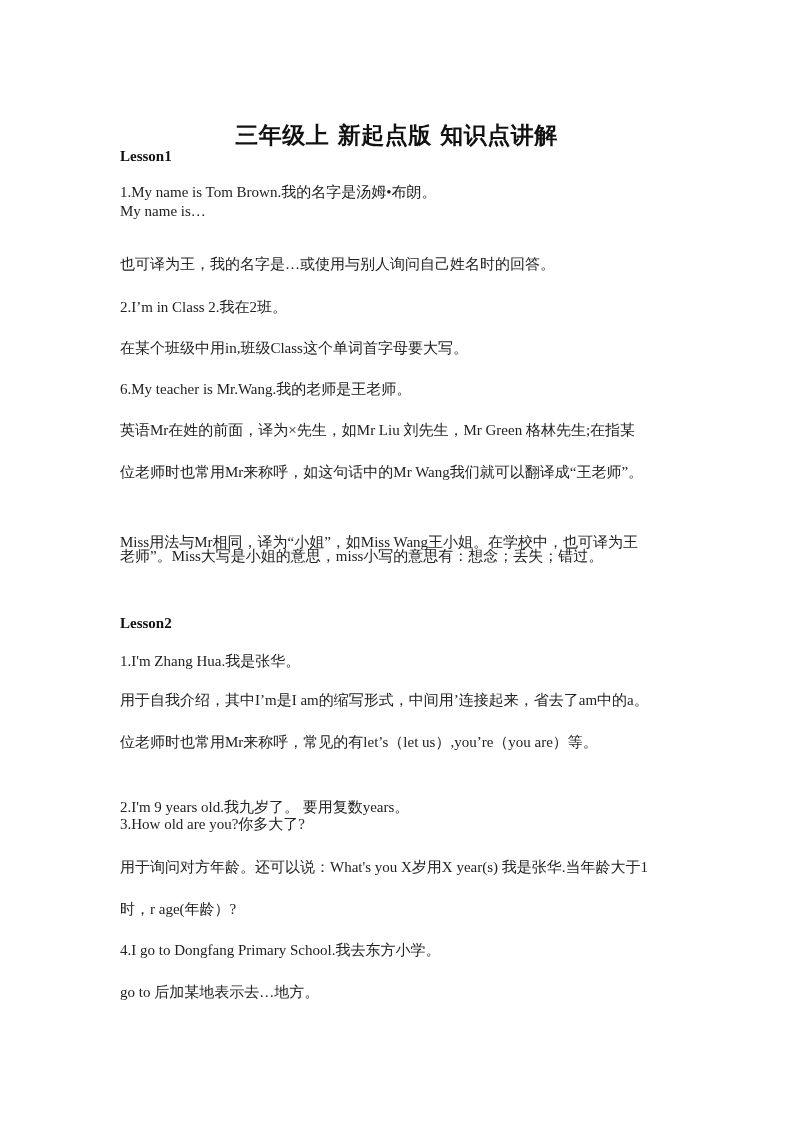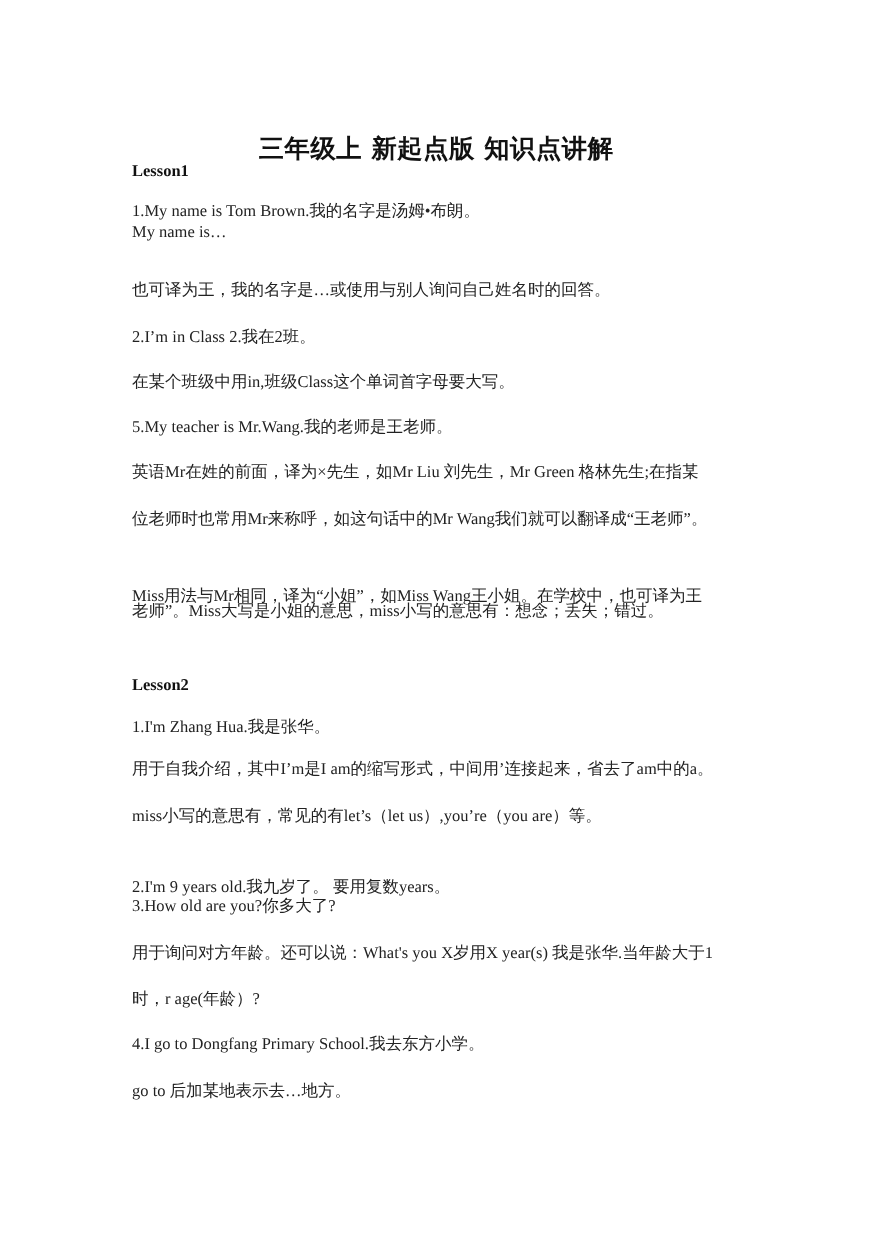--- a/index.html
+++ b/index.html
@@ -16,29 +16,29 @@
 
 <div>
   <div class="title">三年级上  新起点版  知识点讲解</div>
 
   <div class="line heading" style="top:146px">Lesson1</div>
   <div class="line" style="top:182px">1.My name is Tom Brown.我的名字是汤姆•布朗。</div>
   <div class="line" style="top:201px">My name is…</div>
   <div class="line" style="top:254px">也可译为王，我的名字是…或使用与别人询问自己姓名时的回答。</div>
   <div class="line" style="top:297px">2.I’m in Class 2.我在2班。</div>
   <div class="line" style="top:338px">在某个班级中用in,班级Class这个单词首字母要大写。</div>
-  <div class="line" style="top:379px">5.My teacher is Mr.Wang.我的老师是王老师。</div>
+  <div class="line" style="top:379px">6.My teacher is Mr.Wang.我的老师是王老师。</div>
   <div class="line" style="top:420px">英语Mr在姓的前面，译为×先生，如Mr Liu  刘先生，Mr Green  格林先生;在指某</div>
   <div class="line" style="top:462px">位老师时也常用Mr来称呼，如这句话中的Mr Wang我们就可以翻译成“王老师”。</div>
   <div class="line" style="top:532px">Miss用法与Mr相同，译为“小姐”，如Miss Wang王小姐。在学校中，也可译为王</div>
   <div class="line" style="top:546px">老师”。Miss大写是小姐的意思，miss小写的意思有：想念；丢失；错过。</div>
 
   <div class="line heading" style="top:613px">Lesson2</div>
   <div class="line" style="top:651px">1.I'm Zhang Hua.我是张华。</div>
   <div class="line" style="top:690px">用于自我介绍，其中I’m是I am的缩写形式，中间用’连接起来，省去了am中的a。</div>
-  <div class="line" style="top:732px">miss小写的意思有，常见的有let’s（let us）,you’re（you are）等。</div>
+  <div class="line" style="top:732px">位老师时也常用Mr来称呼，常见的有let’s（let us）,you’re（you are）等。</div>
   <div class="line" style="top:797px">2.I'm 9 years old.我九岁了。  要用复数years。</div>
   <div class="line" style="top:814px">3.How old are you?你多大了?</div>
   <div class="line" style="top:857px">用于询问对方年龄。还可以说：What's you X岁用X year(s) 我是张华.当年龄大于1</div>
   <div class="line" style="top:899px">时，r age(年龄）?</div>
   <div class="line" style="top:940px">4.I go to Dongfang Primary School.我去东方小学。</div>
   <div class="line" style="top:982px">go to  后加某地表示去…地方。</div>
 </div>
 
 </body></html>

